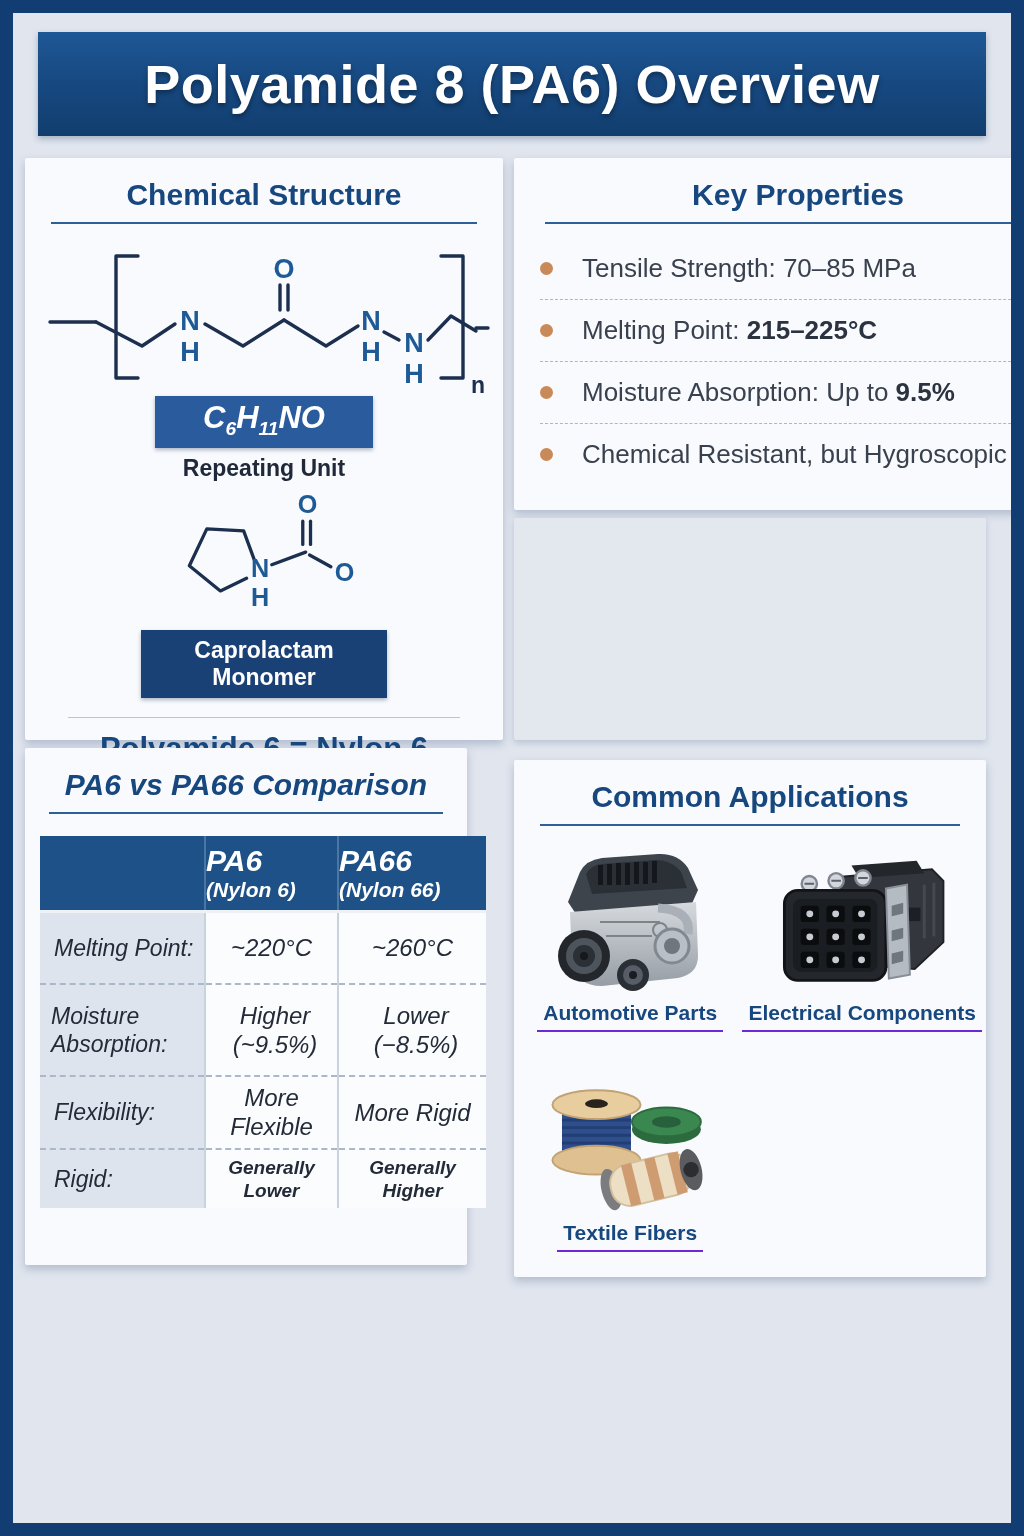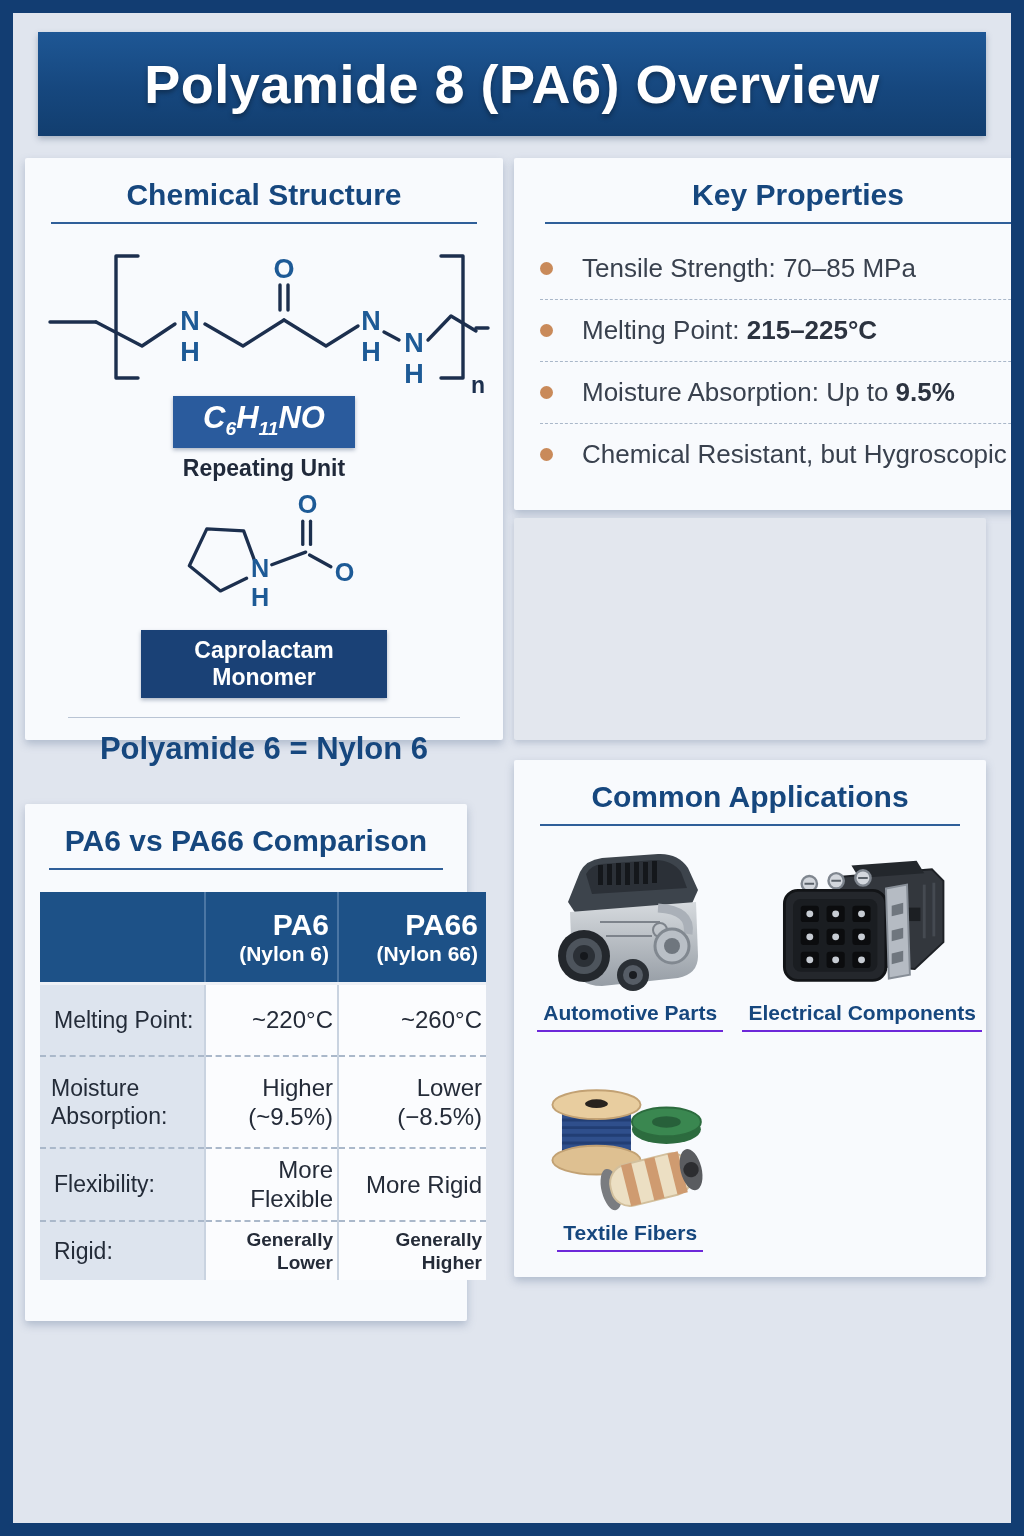--- a/index.html
+++ b/index.html
@@ -29,21 +29,21 @@
   .rule{height:2px;background:#2f5f99;margin:10px auto 0;width:89%;}
 
   
   .p-chem{left:25px;top:158px;width:478px;height:582px;}
   .structure-svg{display:block;margin:4px auto 0;}
   .atom{font-family:"Liberation Sans",sans-serif;font-weight:bold;fill:#1d5a96;font-size:27px;text-anchor:middle;}
   .atom-sm{font-size:26px;}
   .subn{font-family:"Liberation Sans",sans-serif;font-weight:bold;fill:#1c2f4e;font-size:23px;text-anchor:middle;}
   .bond{stroke:#1c2f4e;stroke-width:3.4;fill:none;stroke-linecap:round;stroke-linejoin:round;}
   .formula-box{
-    width:182px;margin:0 auto;background:#2a5b9d;color:#fff;text-align:center;
+    width:218px;margin:0 auto;background:#2a5b9d;color:#fff;text-align:center;
     font-size:31px;font-weight:bold;font-style:italic;padding:4px 0 8px;
     box-shadow:0 2px 4px rgba(60,80,110,.4);
   }
   .formula-box sub{font-size:.62em;}
   .formula-caption{text-align:center;font-size:23px;font-weight:bold;color:#20293a;margin-top:7px;}
   .monomer-box{
     width:246px;margin:10px auto 0;background:#1a4176;color:#fff;text-align:center;
     font-size:23px;font-weight:bold;padding:7px 0;box-shadow:0 2px 4px rgba(60,80,110,.4);
   }
   .chem-divider{width:82%;height:1px;background:#b9c4d4;margin:19px auto 0;}
@@ -60,40 +60,40 @@
   .kp-bullet{width:13px;height:13px;border-radius:50%;background:#c98a5a;flex:0 0 13px;}
   .kp-text{line-height:1.15;}
   .kp-bold{font-weight:bold;color:#2c3340;}
 
   .p-empty{
     left:514px;top:518px;width:472px;height:222px;background:#e3e7ee;
     box-shadow:0 3px 6px rgba(98,118,150,.3);
   }
 
   
-  .p-cmp{left:25px;top:804px;width:442px;height:517px;}
+  .p-cmp{left:25px;top:748px;width:442px;height:517px;font-style:italic;}
   .cmp-table{
     position:absolute;left:15px;top:88px;width:446px;border-collapse:collapse;
     table-layout:fixed;
   }
   .cmp-table col.c-label{width:165px;}
   .cmp-table col.c-pa6{width:133px;}
   .cmp-table col.c-pa66{width:148px;}
   .cmp-table th{
-    background:#1d5187;color:#fff;height:74px;vertical-align:middle;text-align:right;padding:8px;
+    background:#1d5187;color:#fff;height:74px;vertical-align:middle;text-align:left;padding:0;
   }
   .cmp-table th.vsep,.cmp-table td.vsep{border-left:2px solid #c9d3e0;}
   .cmp-table th.vsep{border-left:2px solid #4b76a4;}
   .col-title{display:block;font-size:30px;font-weight:bold;line-height:1.05;}
   .col-sub{display:block;font-size:21px;font-weight:bold;line-height:1.1;margin-top:2px;}
   .cmp-table td{background:#fbfcfe;vertical-align:middle;padding:6px 4px;}
   .cmp-table td.lbl{
     background:#dde4ee;text-align:left;padding-left:14px;font-size:23px;color:#232b38;
   }
-  .cmp-table td.val{text-align:right;font-size:24px;color:#242b38;}
+  .cmp-table td.val{text-align:center;font-size:24px;color:#242b38;}
   .cmp-table tr.r1 td{height:58px;}
   .cmp-table tr.r2 td{height:78px;padding-left:11px;}
   .cmp-table tr.r3 td{height:40px;}
   .cmp-table tr.r4 td{height:40px;}
   .cmp-table tr.r4 td.val{font-size:19px;font-weight:bold;}
   .cmp-table tbody tr + tr td{border-top:2px dashed #aab8ca;}
   .cmp-table thead th{border-bottom:3px solid #eef1f6;}
   .cell-line{display:block;line-height:1.22;}
   .cell-line:empty{display:none;}
 

